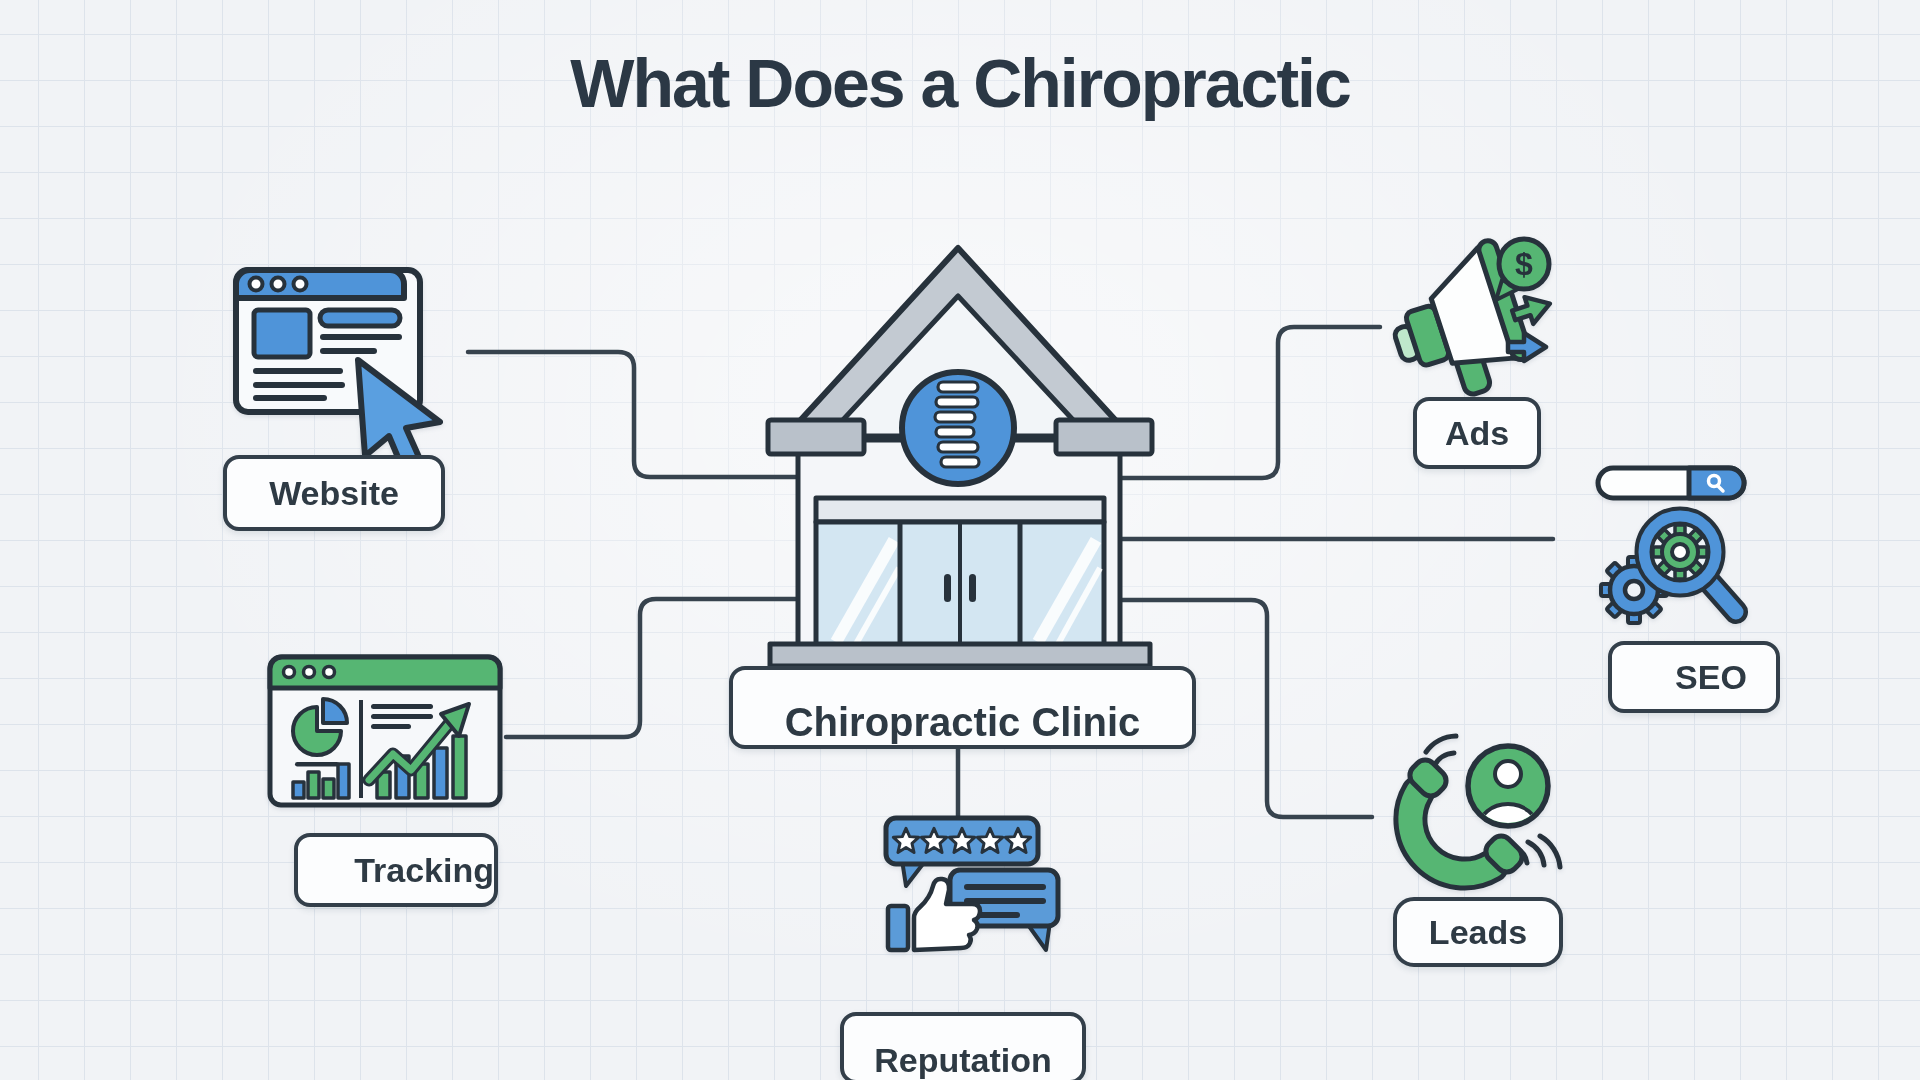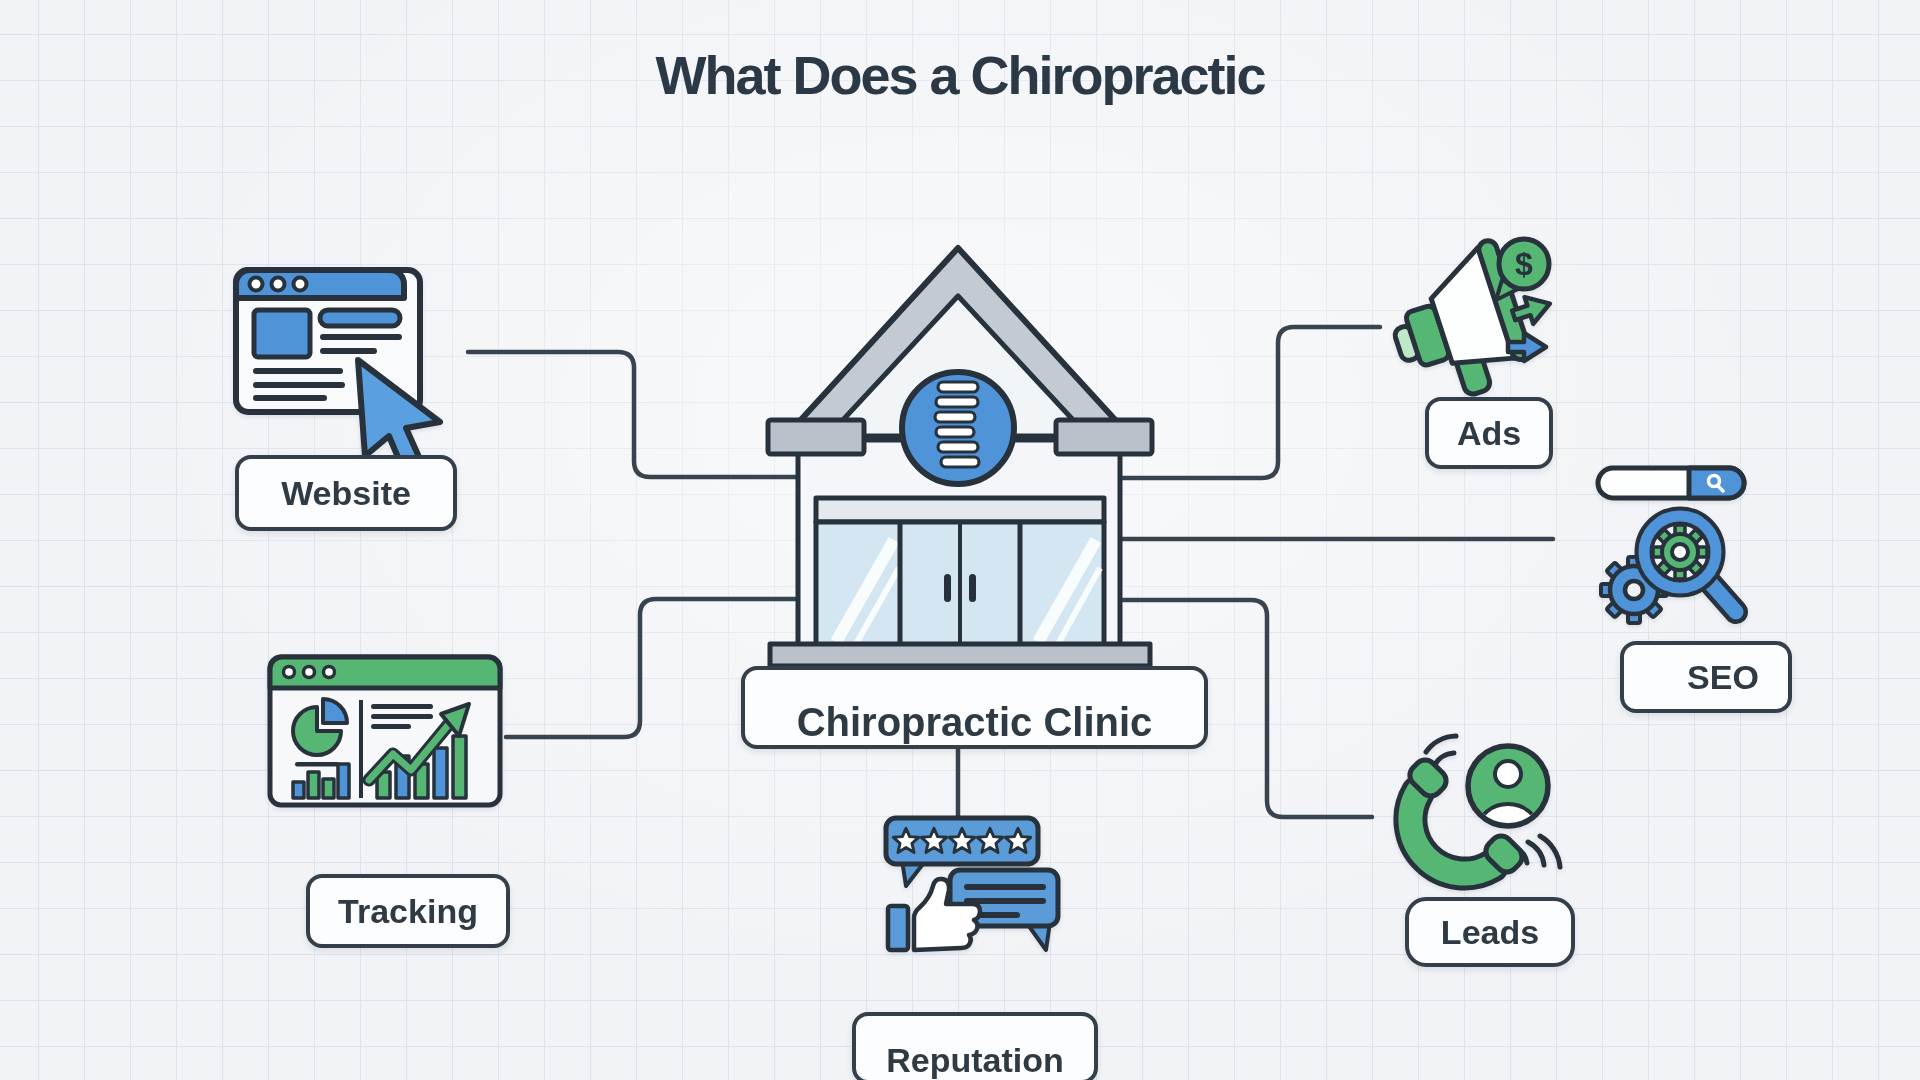--- a/index.html
+++ b/index.html
@@ -9,29 +9,28 @@
     background-image:
       radial-gradient(ellipse at 50% 38%, rgba(255,255,255,.55), rgba(255,255,255,0) 62%),
       linear-gradient(#dde3eb 1px, transparent 1px),
       linear-gradient(90deg, #dde3eb 1px, transparent 1px);
     background-size:auto,46px 46px,46px 46px;
     background-position:0 0,-8px -12px,-8px -12px;
     font-family:"Liberation Sans",sans-serif;
   }
   .title{
     position:absolute;left:0;right:0;top:46px;text-align:center;
-    font-size:54px;line-height:1.10;font-weight:bold;letter-spacing:-2px;
+    font-size:68px;line-height:1.10;font-weight:bold;letter-spacing:-2px;
     color:#2b3845;
   }
   .pill{
     position:absolute;display:flex;align-items:center;justify-content:center;
     background:#fcfdfe;border:4px solid #333f4a;border-radius:16px;
     font-size:34px;font-weight:bold;color:#2e3a44;
     box-shadow:0 3px 6px rgba(44,62,80,.12);
-    margin-left:12px;
   }
   .pill.big{font-size:40px;}
   svg{position:absolute;overflow:visible;}
   .icon{filter:drop-shadow(0 2px 2px rgba(40,60,80,.12));}
 </style>
 </head>
 <body>
 
 <div class="canvas">
 
@@ -280,21 +279,21 @@
   </svg>
 
   <div class="title">
     <div>What Does a Chiropractic</div>
   </div>
 
   <div class="pill" style="left:223px;top:455px;width:214px;height:68px;">
     <span>Website</span>
   </div>
 
-  <div class="pill" style="left:294px;top:874px;width:196px;height:66px;">
+  <div class="pill" style="left:294px;top:833px;width:196px;height:66px;justify-content:flex-end;">
     <span>Tracking</span>
   </div>
 
   <div class="pill big" style="left:729px;top:666px;width:459px;height:75px;align-items:flex-end;">
     <span>Chiropractic Clinic</span>
   </div>
 
   <div class="pill" style="left:840px;top:1012px;width:238px;height:64px;align-items:flex-end;">
     <span>Reputation</span>
   </div>

